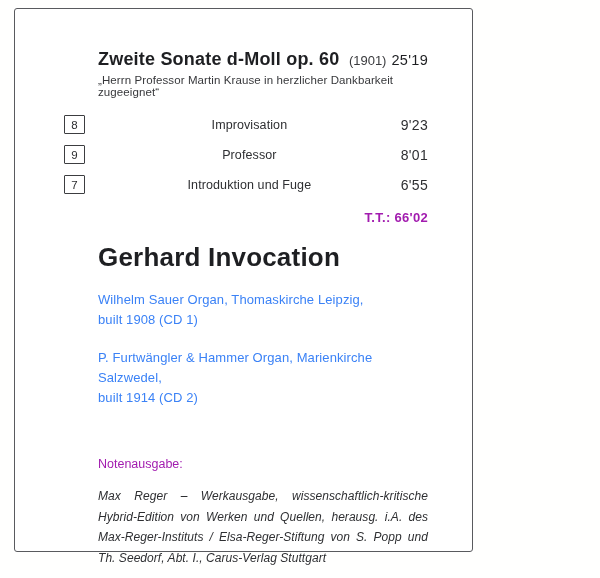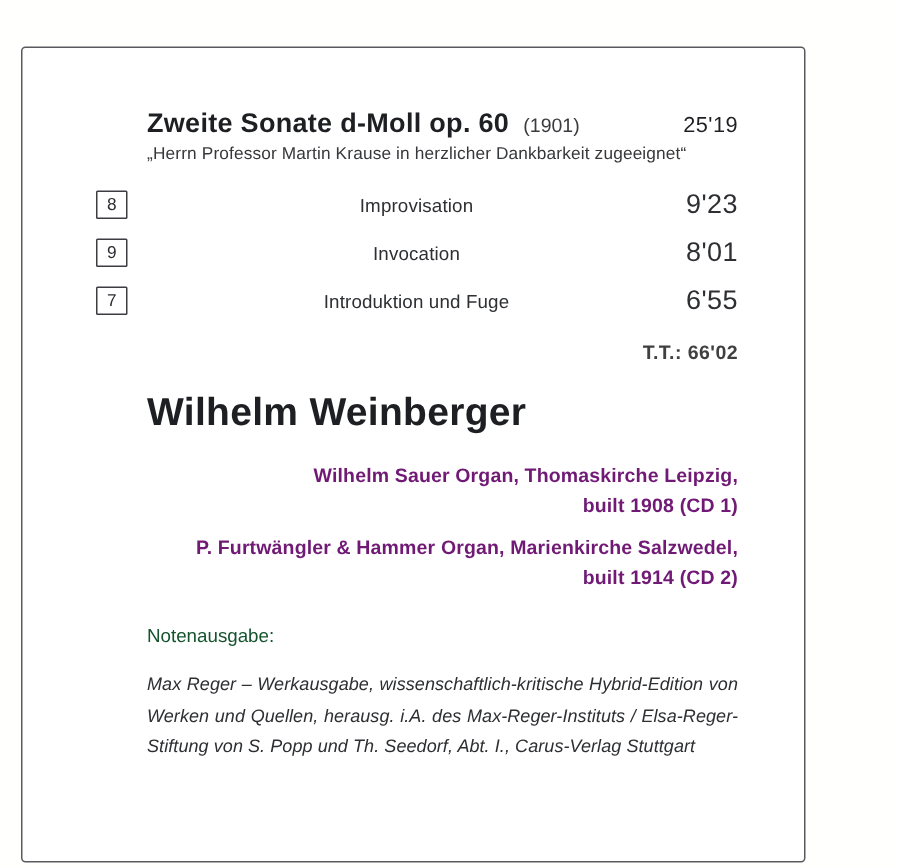--- a/index.html
+++ b/index.html
@@ -15,22 +15,22 @@
   .page {
     position: relative;
     width: 600px;
     height: 578px;
     background: #fffffe;
     overflow: hidden;
   }
   .frame {
     position: absolute;
     left: 14px;
-    top: 31px;
-    width: 523px;
+    top: 8px;
+    width: 459px;
     height: 544px;
     border: 1.5px solid #595a5e;
     border-radius: 3px;
     background: #ffffff;
     box-sizing: border-box;
   }
   .content {
     position: absolute;
     left: 0;
     top: 0;
@@ -95,56 +95,55 @@
     background: #fff;
   }
   .track-title {
     flex: 1 1 auto;
     font-size: 12.5px;
     color: #2e2f32;
     letter-spacing: 0.1px;
     text-align: center;
   }
   .track-duration {
-    font-size: 18px;
+    font-size: 14px;
     color: #2e2f32;
     letter-spacing: 0.3px;
   }
   .total-time {
     text-align: right;
     font-size: 13px;
     font-weight: 800;
-    color: #404040;
+    color: #a21caf;
     margin-top: 16px;
     letter-spacing: 0.3px;
   }
   
   .artist-name {
     font-size: 26px;
     font-weight: 800;
     color: #1e1f22;
     margin-top: 17px;
     letter-spacing: 0.2px;
   }
   .organ-note {
     font-size: 13px;
-    font-weight: 700;
-    color: #701a75;
+    font-weight: 400;
+    color: #3b82f6;
     line-height: 20px;
     margin-top: 17px;
     white-space: pre-line;
     letter-spacing: 0.1px;
-    text-align: right;
-  }
-  .organ-note + .organ-note { margin-top: 8px; }
+  }
+  .organ-note + .organ-note { margin-top: 18px; }
   
   .edition-label {
     font-size: 12.5px;
-    color: #14532d;
-    margin-top: 22px;
+    color: #a21caf;
+    margin-top: 49px;
   }
   .edition-text {
     font-size: 12px;
     color: #2e2f32;
     line-height: 20.5px;
     margin-top: 15px;
     text-align: justify;
     letter-spacing: 0.05px;
     font-style: italic;
   }
@@ -170,35 +169,35 @@
           <span class="track-num-box">
             <span>8</span>
           </span>
           <span class="track-title">Improvisation</span>
           <span class="track-duration">9'23</span>
         </div>
         <div class="track-row">
           <span class="track-num-box">
             <span>9</span>
           </span>
-          <span class="track-title">Invocation</span>
+          <span class="track-title">Professor</span>
           <span class="track-duration">8'01</span>
         </div>
         <div class="track-row">
           <span class="track-num-box">
             <span>7</span>
           </span>
           <span class="track-title">Introduktion und Fuge</span>
           <span class="track-duration">6'55</span>
         </div>
       </div>
 
       <div class="total-time">T.T.: 66'02</div>
 
-      <div class="artist-name">Wilhelm Weinberger</div>
+      <div class="artist-name">Gerhard Invocation</div>
 
       <div class="organ-note">Wilhelm Sauer Organ, Thomaskirche Leipzig,
 built 1908 (CD 1)</div>
       <div class="organ-note">P. Furtwängler &amp; Hammer Organ, Marienkirche Salzwedel,
 built 1914 (CD 2)</div>
 
       <div class="edition-label">Notenausgabe:</div>
       <div class="edition-text">Max Reger – Werkausgabe, wissenschaftlich-kritische Hybrid-Edition von Werken und Quellen, herausg. i.A. des Max-Reger-Instituts / Elsa-Reger-Stiftung von S. Popp und Th. Seedorf, Abt. I., Carus-Verlag Stuttgart</div>
 
     </div>

